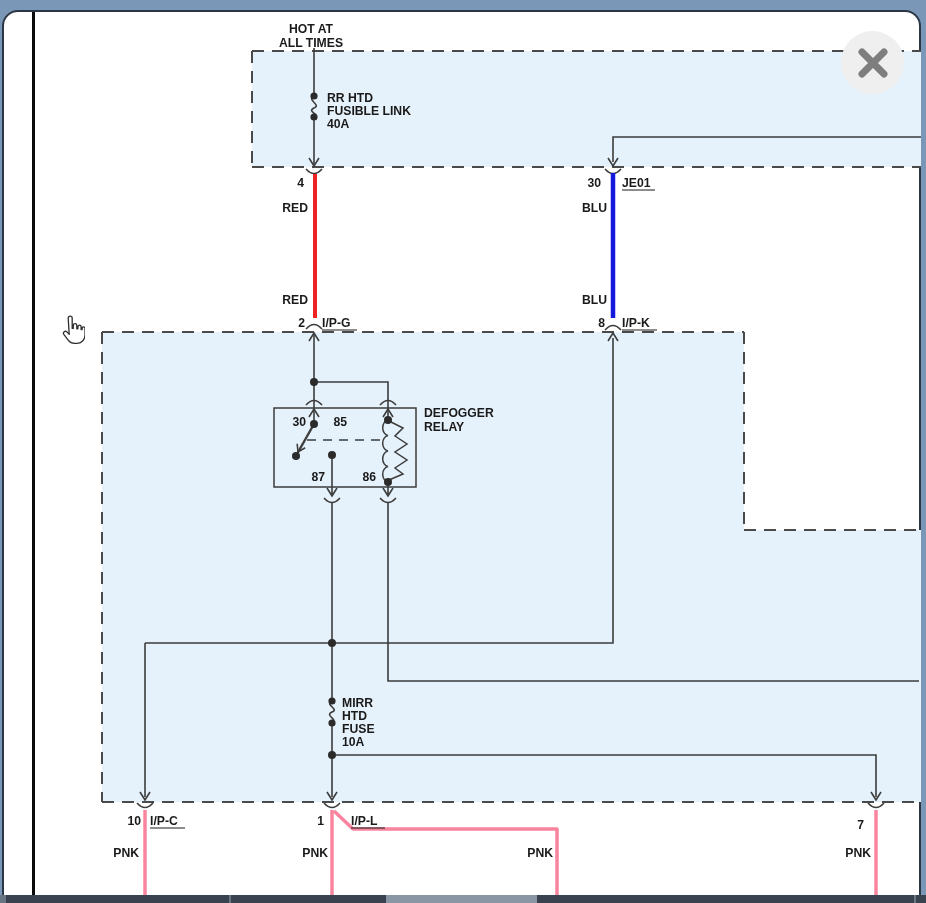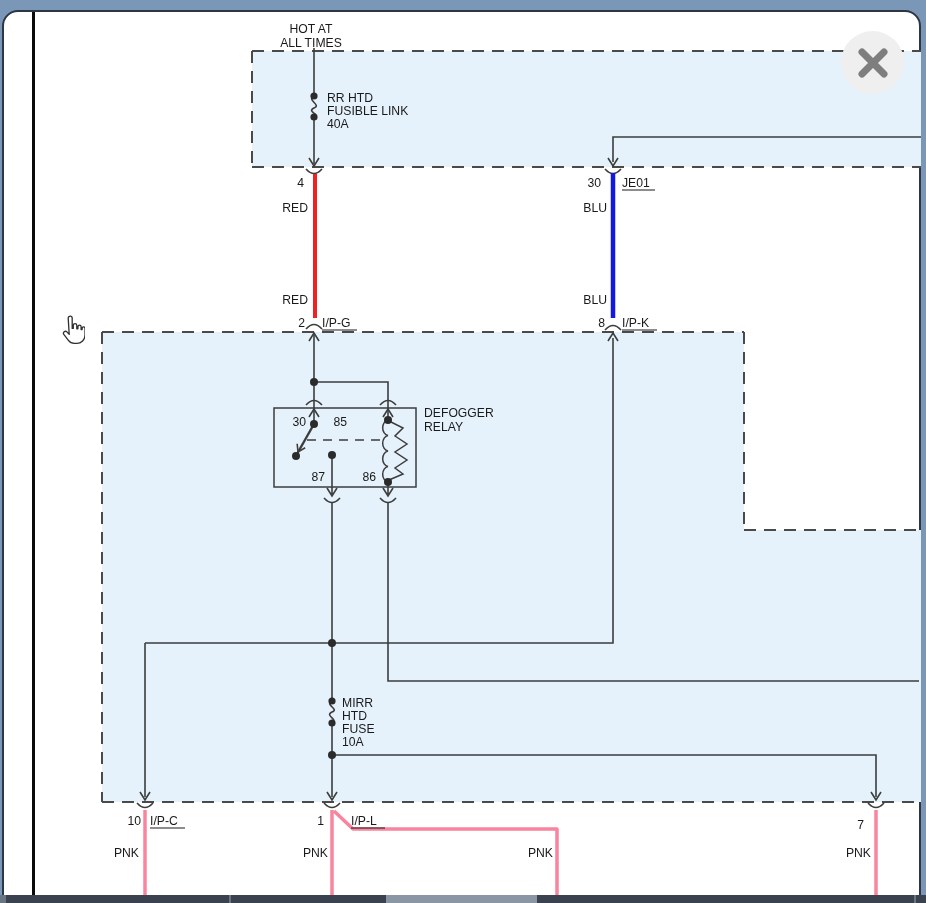--- a/index.html
+++ b/index.html
@@ -1,18 +1,18 @@
 <!DOCTYPE html>
 <html><head>
 <meta charset="utf-8">
 <style>
   html,body{margin:0;padding:0;}
   body{width:926px;height:903px;overflow:hidden;background:#7b97b8;
        font-family:"Liberation Sans", sans-serif;}
-  .page{position:relative;width:926px;height:903px;}
+  .page{position:relative;width:926px;height:903px;font-weight:bold;}
   .card{position:absolute;left:2px;top:10px;width:915px;height:891px;
         background:#ffffff;border:2px solid #2c3644;
         border-radius:16px 16px 0 0;box-sizing:content-box;}
   .spine{position:absolute;left:32px;top:12px;width:3px;height:883px;background:#0a0a0a;}
   svg.diagram{position:absolute;left:0;top:0;}
   svg.diagram text{font-family:"Liberation Sans", sans-serif;font-size:12.2px;fill:#1a1a1a;}
   .close-btn{position:absolute;left:841px;top:31px;width:63px;height:63px;border-radius:50%;
              background:#efefef;border:none;padding:0;display:flex;align-items:center;justify-content:center;cursor:pointer;}
   .scrollbar{position:absolute;left:0;top:895px;width:926px;height:8px;background:#3a4250;}
   .scroll-thumb{position:absolute;left:386px;top:0;width:151px;height:8px;background:#8a96a4;}

